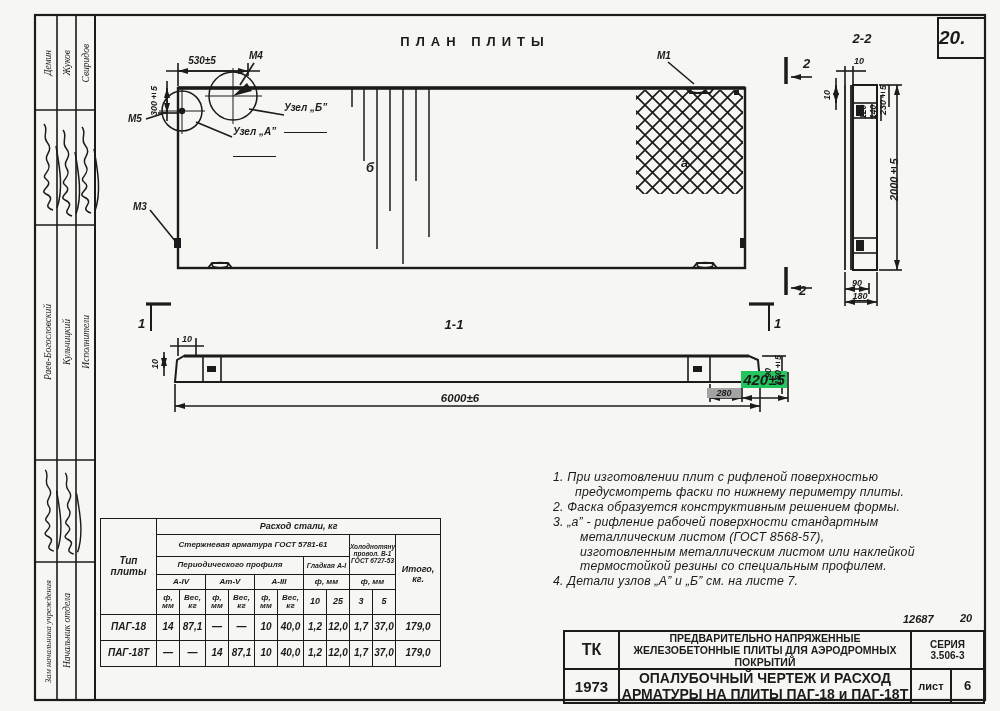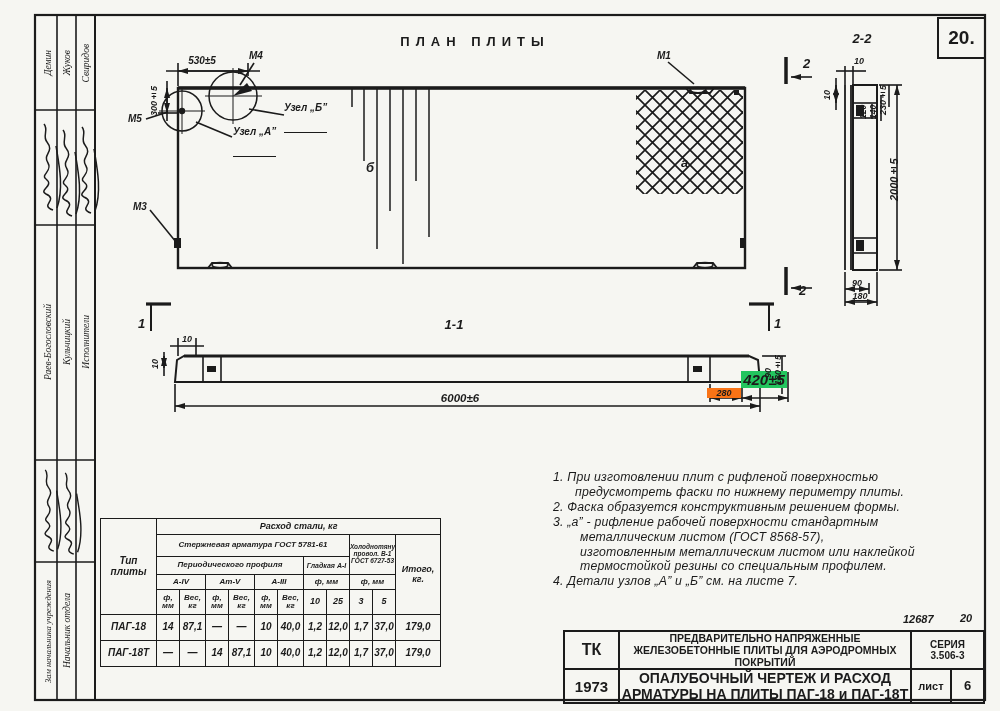--- a/index.html
+++ b/index.html
@@ -20,21 +20,21 @@
   table.steel{position:absolute;left:100px;top:518px;border-collapse:collapse;
               table-layout:fixed;width:340px;}
   table.steel td{border:1.6px solid #1b1b1b;padding:0;text-align:center;vertical-align:middle;
                  font-size:8px;font-weight:bold;font-style:italic;line-height:1.05;overflow:hidden;}
   table.steel td.dat{font-size:10px;}
   table.steel td.typ{font-size:10px;}
   table.titleblock{position:absolute;left:563px;top:630px;border-collapse:collapse;table-layout:fixed;width:420px;}
   table.titleblock td{border:2px solid #1b1b1b;text-align:center;vertical-align:middle;
                       font-weight:bold;padding:0;line-height:1.15;}
   .pagebox{position:absolute;left:937px;top:17px;width:45px;height:38px;border:2.5px solid #1b1b1b;
-           display:flex;align-items:center;justify-content:center;font-size:19px;font-weight:bold;}
+           display:flex;align-items:center;font-size:19px;font-weight:bold;font-style:italic;}
 </style>
 </head>
 <body>
 
 <svg class="abs" style="left:0;top:0" width="1000" height="711" viewBox="0 0 1000 711" stroke="#1b1b1b" fill="none" stroke-width="1.6">
   <defs>
     <marker id="ar" markerWidth="11" markerHeight="8" refX="10" refY="4" orient="auto-start-reverse" markerUnits="userSpaceOnUse">
       <path d="M0,1 L10,4 L0,7 z" fill="#1b1b1b" stroke="none"></path>
     </marker>
     <pattern id="xhatch" width="15" height="15" patternUnits="userSpaceOnUse">
@@ -253,21 +253,21 @@
 <div class="vlab" style="left:888px;top:148px;height:64px;font-size:11px;">2000±5</div>
 <div class="lbl ctr" style="left:845px;top:278px;width:24px;font-size:9px;">90</div>
 <div class="lbl ctr" style="left:845px;top:291px;width:30px;font-size:9px;text-decoration:underline;">180</div>
 
 <div class="lbl ctr" style="left:432px;top:317px;width:44px;font-size:13px;">1-1</div>
 <div class="lbl" style="left:138px;top:316px;font-size:13px;">1</div>
 <div class="lbl" style="left:774px;top:316px;font-size:13px;">1</div>
 <div class="lbl ctr" style="left:175px;top:334px;width:24px;font-size:9px;">10</div>
 <div class="vlab" style="left:150px;top:354px;height:20px;">10</div>
 <div class="lbl ctr" style="left:415px;top:392px;width:90px;font-size:11.5px;">6000±6</div>
-<div class="lbl ctr" style="left:707px;top:388px;width:34px;font-size:9px;background:#f97316;">280</div>
+<div class="lbl ctr" style="left:707px;top:388px;width:34px;font-size:9px;background:#a3a3a3;">280</div>
 <div class="lbl ctr" style="left:741px;top:371px;width:46px;font-size:15px;background:#22c55e;">420±5</div>
 <div class="vlab" style="left:763px;top:362px;height:22px;">90</div>
 <div class="vlab" style="left:773px;top:354px;height:32px;">180±5</div>
 
 <table class="steel">
   <colgroup>
     <col style="width:56px">
       <col style="width:23px">
       <col style="width:26px">
       <col style="width:23px">

